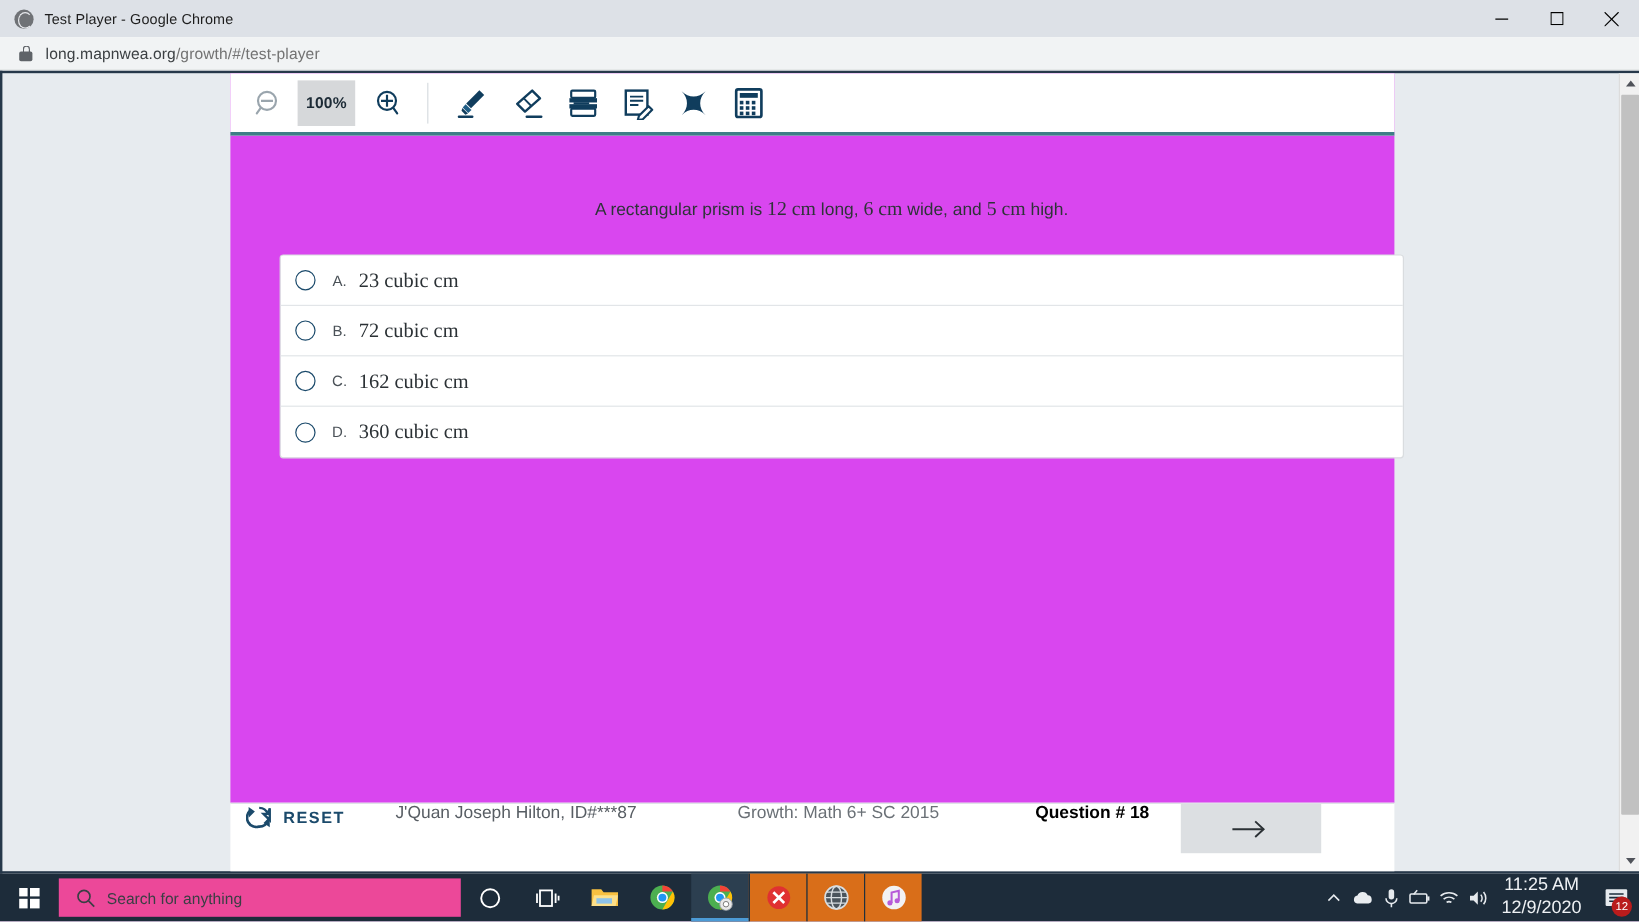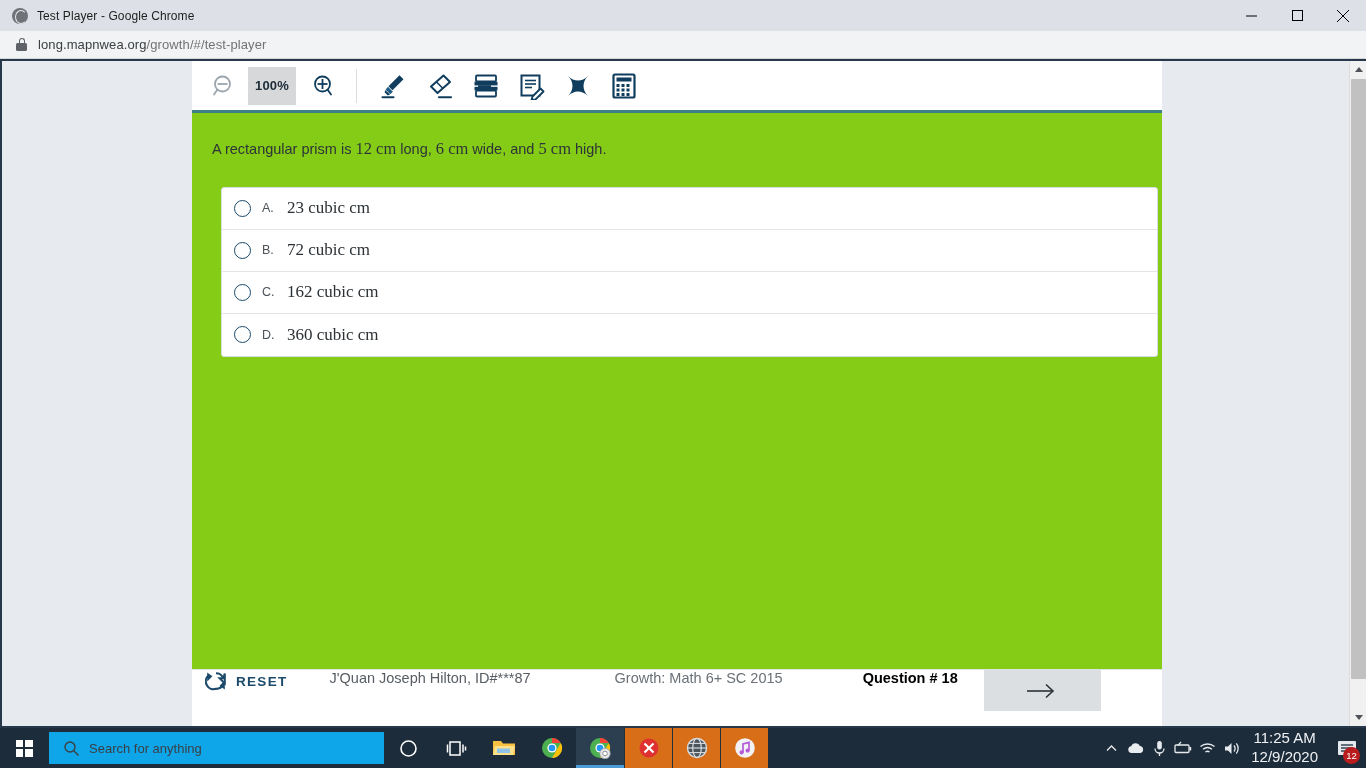--- a/index.html
+++ b/index.html
@@ -92,21 +92,22 @@
   .sb-arrow.up i { border-bottom: 5px solid #50535a; }
   .sb-arrow.down i { border-top: 5px solid #50535a; }
   .sb-thumb {
     position: absolute; left: 1px; top: 18px; width: 15px; height: 600px;
     background: #c1c1c1; border-radius: 1px;
   }
 
   
   .panel {
     position: absolute; left: 190px; top: 0; width: 970px; height: 608px;
-    background: #84cc16;
+    background: #d946ef;
+    text-align: center;
   }
   .toolbar {
     height: 52px; display: flex; align-items: center;
     padding-left: 10px;
     border-bottom: 3px solid #3e7e86;
     background: #fff;
   }
   .tool {
     width: 46px; height: 44px;
     display: flex; align-items: center; justify-content: center;
@@ -118,21 +119,21 @@
     background: #d6d8da;
     display: flex; align-items: center; justify-content: center;
     font-size: 13px; font-weight: bold; color: #1d2b36;
     letter-spacing: .2px;
   }
   .tool-sep {
     width: 1px; height: 34px; background: #d8dde0; margin: 0 14px 0 12px;
   }
   .tool svg { display: block; }
 
-  .content { padding: 24px 0 0 12px; }
+  .content { padding: 24px 0 0 24px; margin-top: 25px; }
   .stem {
     font-size: 14.5px; color: #2e3438; line-height: 1.45;
     margin-left: 8px;
   }
   .stem .num { font-family: "Liberation Serif", serif; font-size: 16.5px; }
   .stem.second { margin-top: 25px; }
 
   .options {
     margin-top: 26px; margin-left: 17px; width: 937px;
     border: 1px solid #d9dcdf; border-radius: 3px;
@@ -196,21 +197,21 @@
     width: 48px; height: 40px;
     display: flex; align-items: center; justify-content: center;
   }
   .win-logo {
     width: 17px; height: 17px;
     display: grid; grid-template-columns: 1fr 1fr; grid-template-rows: 1fr 1fr;
     gap: 2px;
   }
   .win-logo span { background: #ffffff; display: block; }
   .searchbox {
-    width: 335px; height: 32px; background: #0ea5e9;
+    width: 335px; height: 32px; background: #ec4899;
     display: flex; align-items: center; margin-left: 1px;
   }
   .search-text { font-size: 13px; color: #3a3f44; margin-left: 9px; }
   .tb-apps { display: flex; align-items: center; height: 40px; }
   .tb-app {
     width: 48px; height: 40px;
     display: flex; align-items: center; justify-content: center;
     position: relative;
   }
   .tb-app.active-chrome { background: #2c3f50; }

